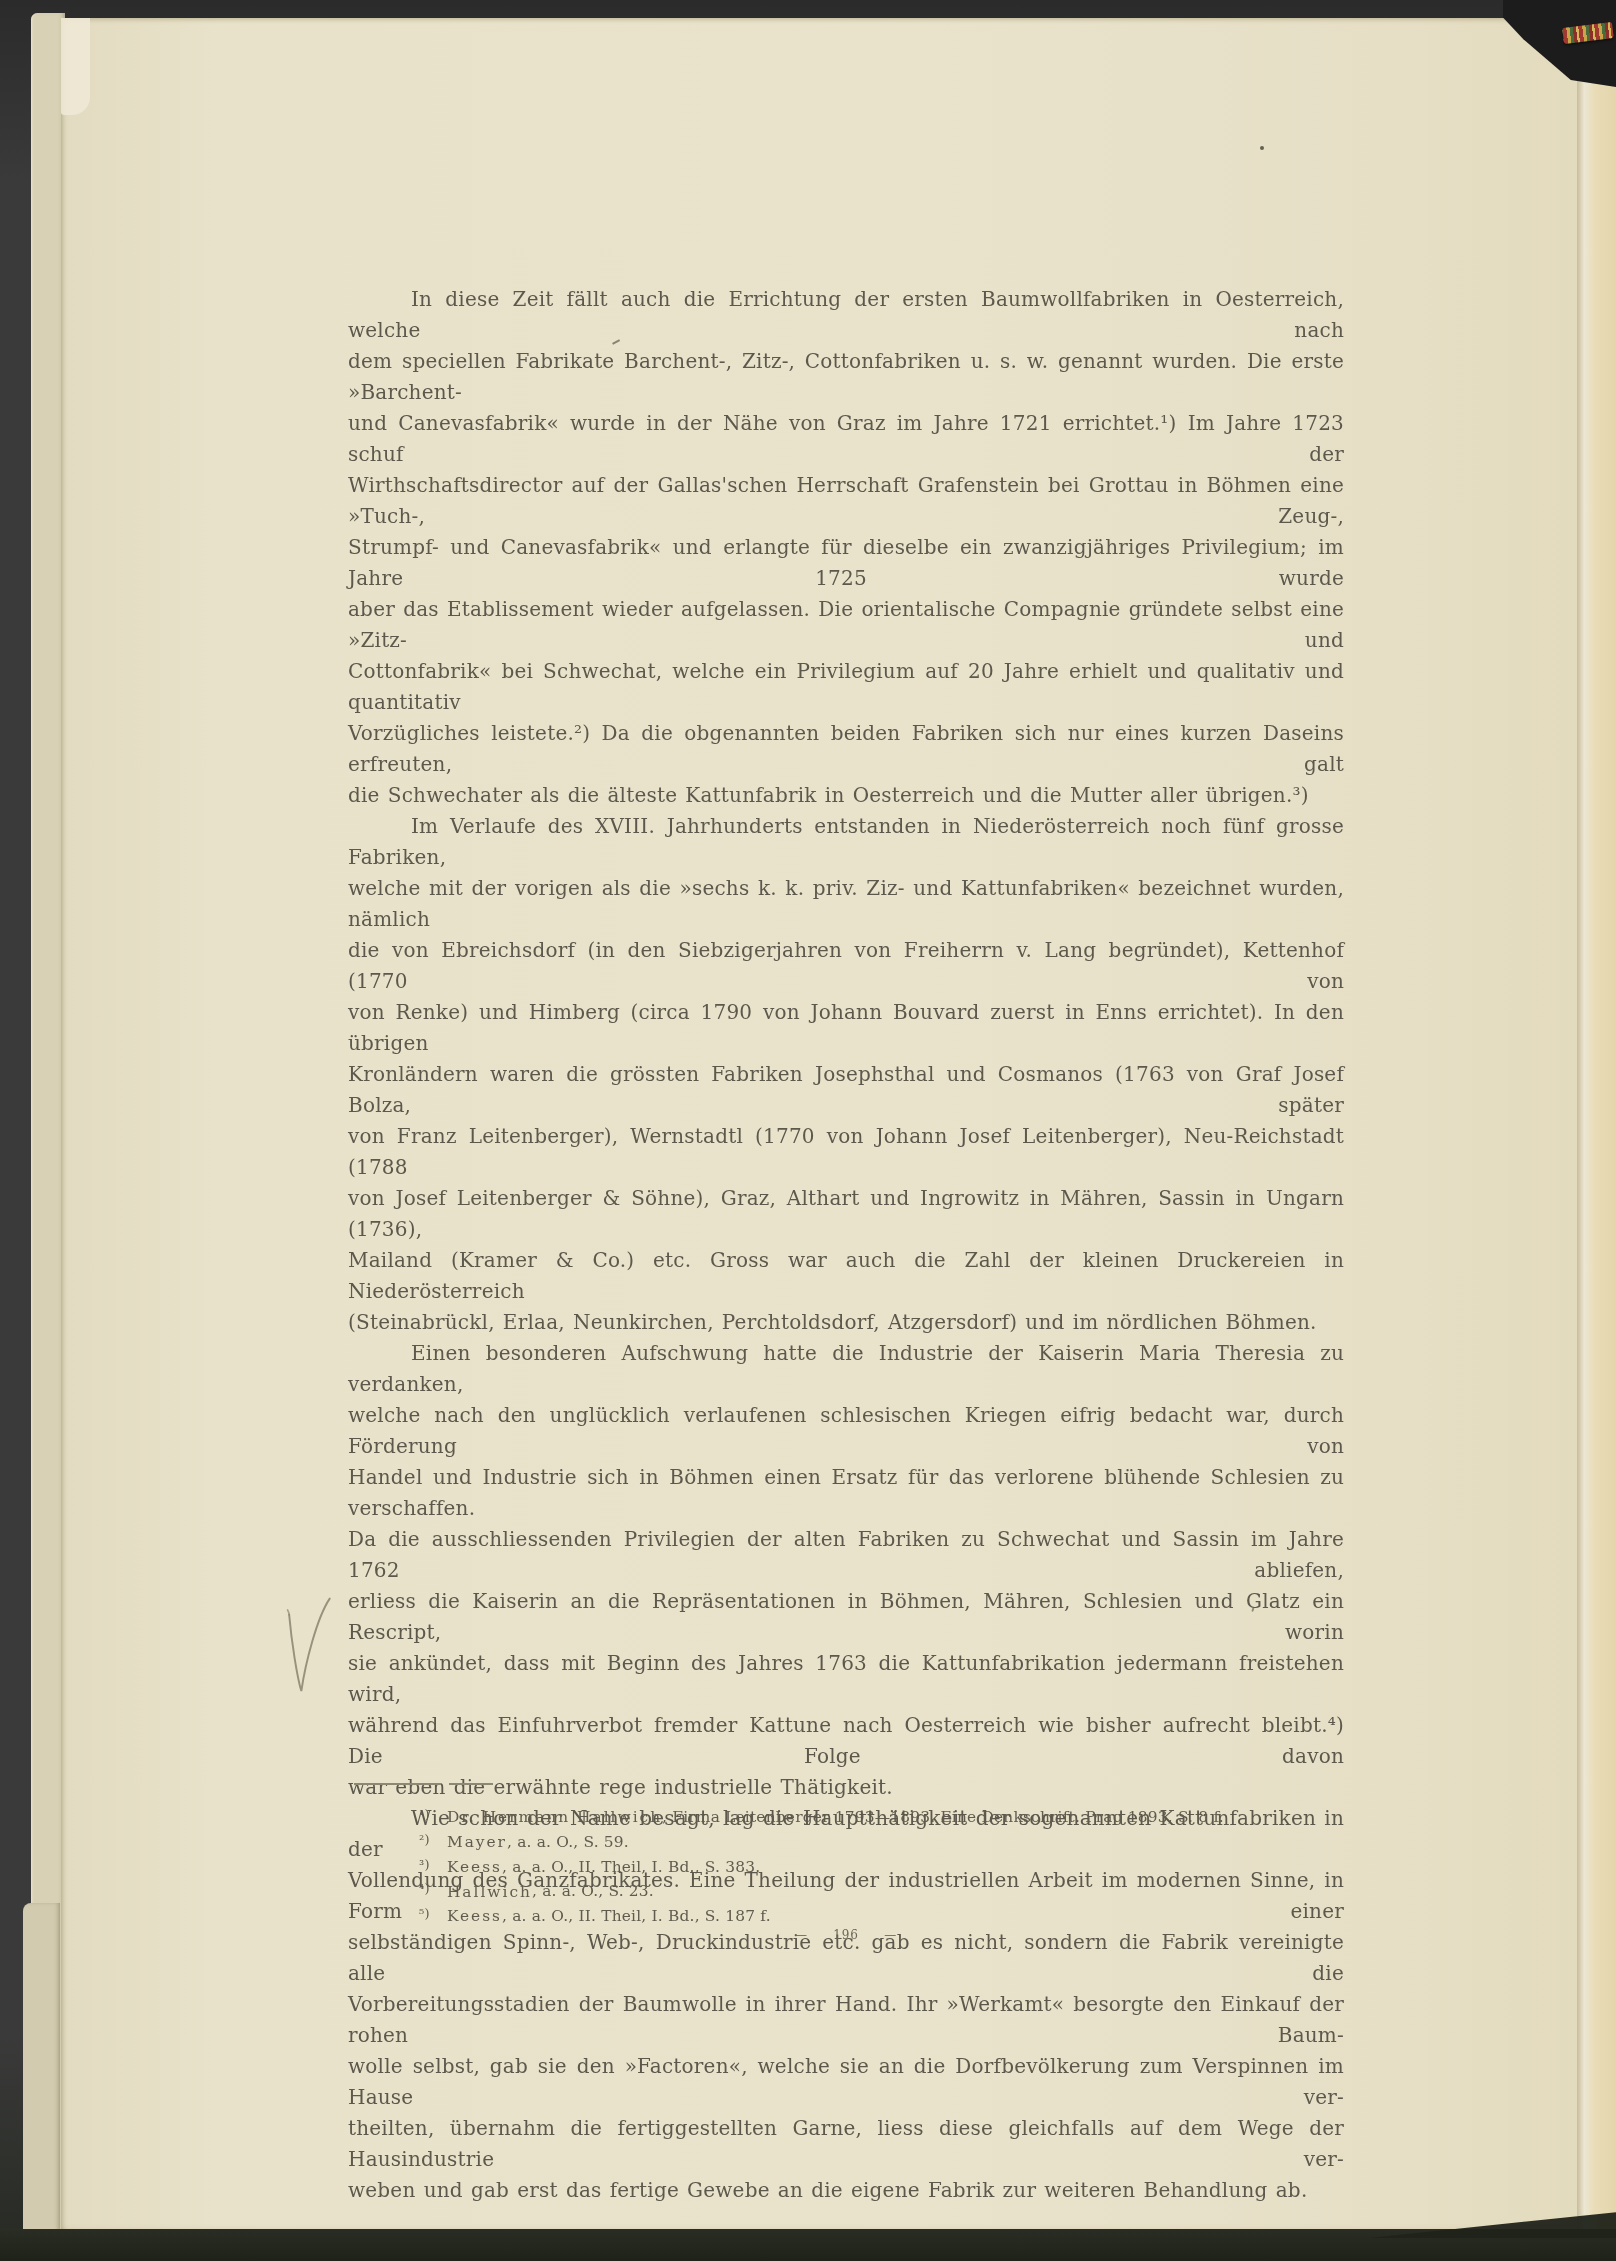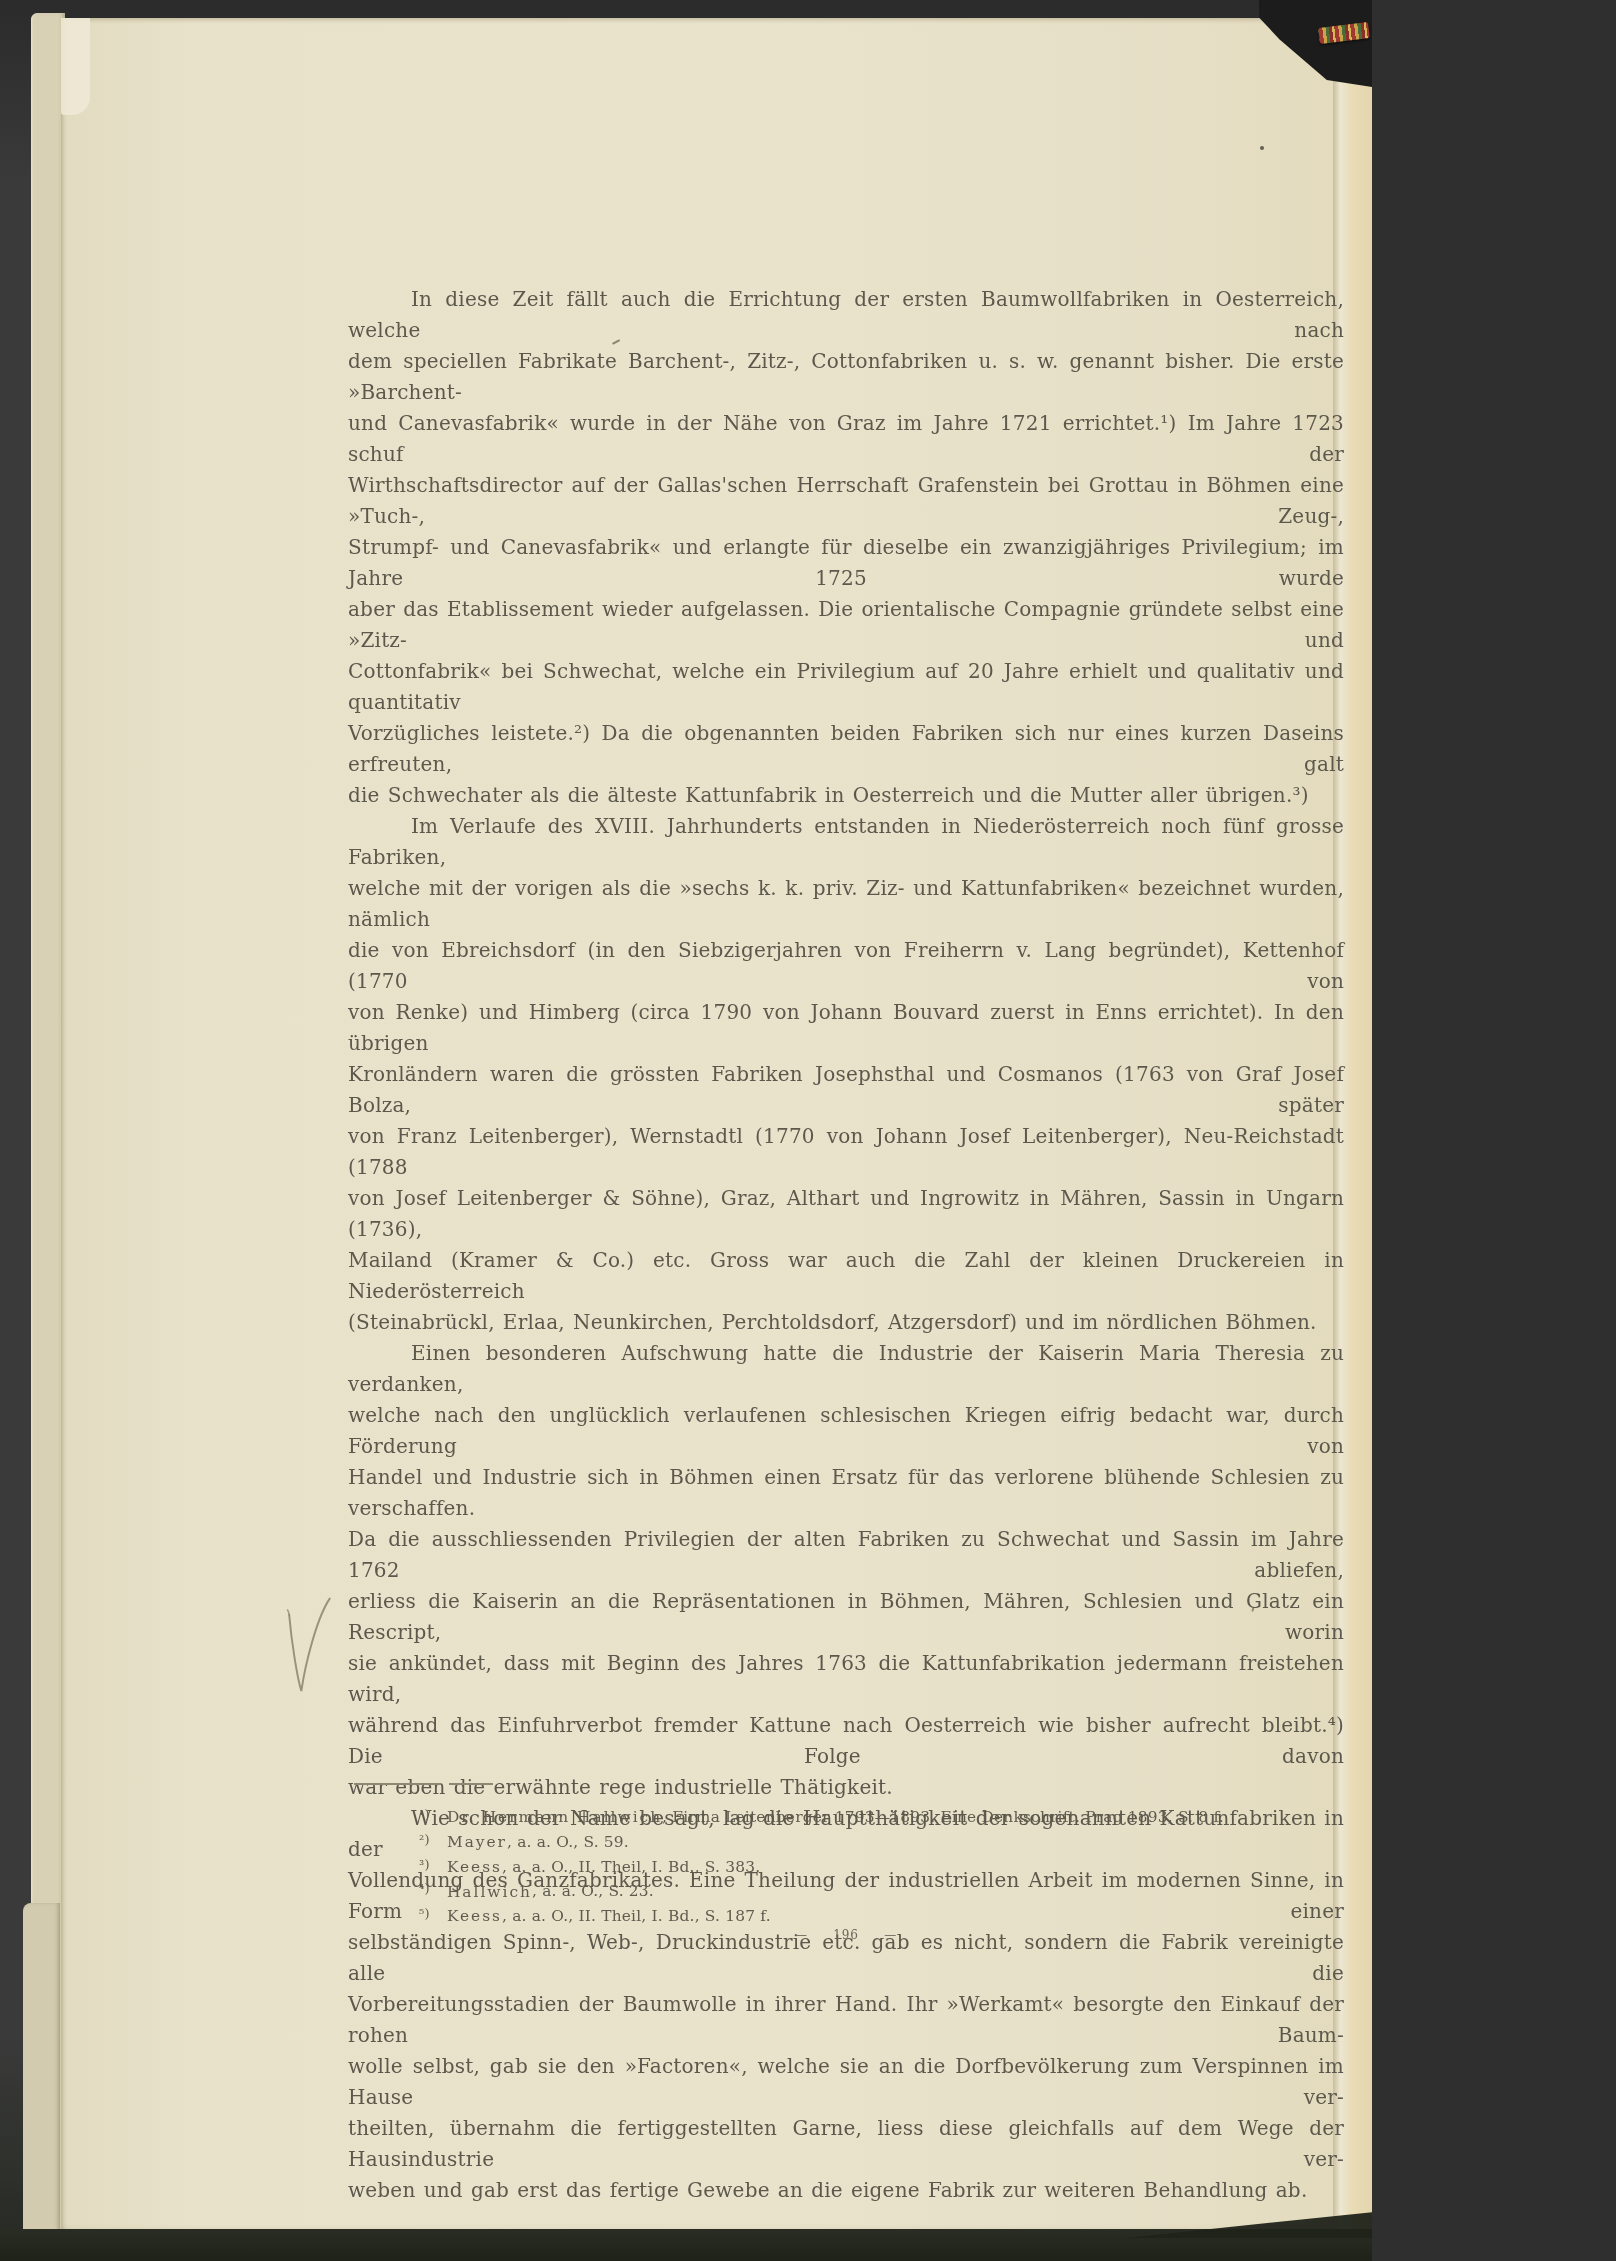--- a/index.html
+++ b/index.html
@@ -1,16 +1,16 @@
 <!DOCTYPE html>
 <html style="font-size:13px"><head>
 <meta charset="utf-8">
 <style>
   html,body{margin:0;padding:0;background:#2f2f2f;}
-  .photo{position:relative;width:1372px;height:2261px;background:linear-gradient(180deg,#2b2b2b 0%,#3a3a3a 8%,#3a3a3a 90%,#262a22 100%);overflow:hidden;font-family:"DejaVu Serif",serif;}
+  .photo{position:relative;width:1616px;height:2261px;background:linear-gradient(180deg,#2b2b2b 0%,#3a3a3a 8%,#3a3a3a 90%,#262a22 100%);overflow:hidden;font-family:"DejaVu Serif",serif;}
   
   .under-page{position:absolute;left:31px;top:13px;bottom:21px;width:34px;background:#d8d1b5;border-radius:6.5px 0 0 8px;box-shadow:inset -4px 0 4.8px -2.4px #a89f80, inset 1.6px 0 2.4px -0.8px #efe9d6;}
   .under-page2{position:absolute;left:22.6px;bottom:19.4px;width:37px;height:339px;background:#d2cbaf;border-radius:8px 0 0 11.3px;box-shadow:inset -3.2px 0 4px -1.6px #a39a7b;}
   
   .main-page{position:absolute;left:61px;right:0;top:18px;bottom:27.5px;
     background:linear-gradient(90deg,#e2dbc1 0%,#e8e2ca 10%,#e9e3cc 55%,#e6dfc6 86%,#e3dabb 100%);
     box-shadow:inset 3.2px 0 6.5px -3.2px #b0a685, inset 0 3.2px 6.5px -3.2px #b0a685, inset 0 -4.8px 8px -4.8px #9a9174;
     border-radius:2.4px 0 0 4.8px;}
   .corner-chip{position:absolute;left:61px;top:18px;width:29px;height:97px;background:#eee8d5;border-radius:0 0 18px 3.2px;opacity:.9;}
   
@@ -57,21 +57,21 @@
   <div class="gutter"></div>
 
   <div class="binding-corner"></div>
   <div class="headband"></div>
   <div class="bottom-shade"></div>
   <div class="corner-shade-br"></div>
 
   <div class="text-block" id="paragraphs">
       <div>
         <div class="line first">In diese Zeit fällt auch die Errichtung der ersten Baumwollfabriken in Oesterreich, welche nach</div>
-        <div class="line">dem speciellen Fabrikate Barchent-, Zitz-, Cottonfabriken u. s. w. genannt bisher. Die erste »Barchent-</div>
+        <div class="line">dem speciellen Fabrikate Barchent-, Zitz-, Cottonfabriken u. s. w. genannt wurden. Die erste »Barchent-</div>
         <div class="line">und Canevasfabrik« wurde in der Nähe von Graz im Jahre 1721 errichtet.¹) Im Jahre 1723 schuf der</div>
         <div class="line">Wirthschaftsdirector auf der Gallas'schen Herrschaft Grafenstein bei Grottau in Böhmen eine »Tuch-, Zeug-,</div>
         <div class="line">Strumpf- und Canevasfabrik« und erlangte für dieselbe ein zwanzigjähriges Privilegium; im Jahre 1725 wurde</div>
         <div class="line">aber das Etablissement wieder aufgelassen. Die orientalische Compagnie gründete selbst eine »Zitz- und</div>
         <div class="line">Cottonfabrik« bei Schwechat, welche ein Privilegium auf 20 Jahre erhielt und qualitativ und quantitativ</div>
         <div class="line">Vorzügliches leistete.²) Da die obgenannten beiden Fabriken sich nur eines kurzen Daseins erfreuten, galt</div>
         <div class="line last">die Schwechater als die älteste Kattunfabrik in Oesterreich und die Mutter aller übrigen.³)</div>
       </div>
       <div>
         <div class="line first">Im Verlaufe des XVIII. Jahrhunderts entstanden in Niederösterreich noch fünf grosse Fabriken,</div>

